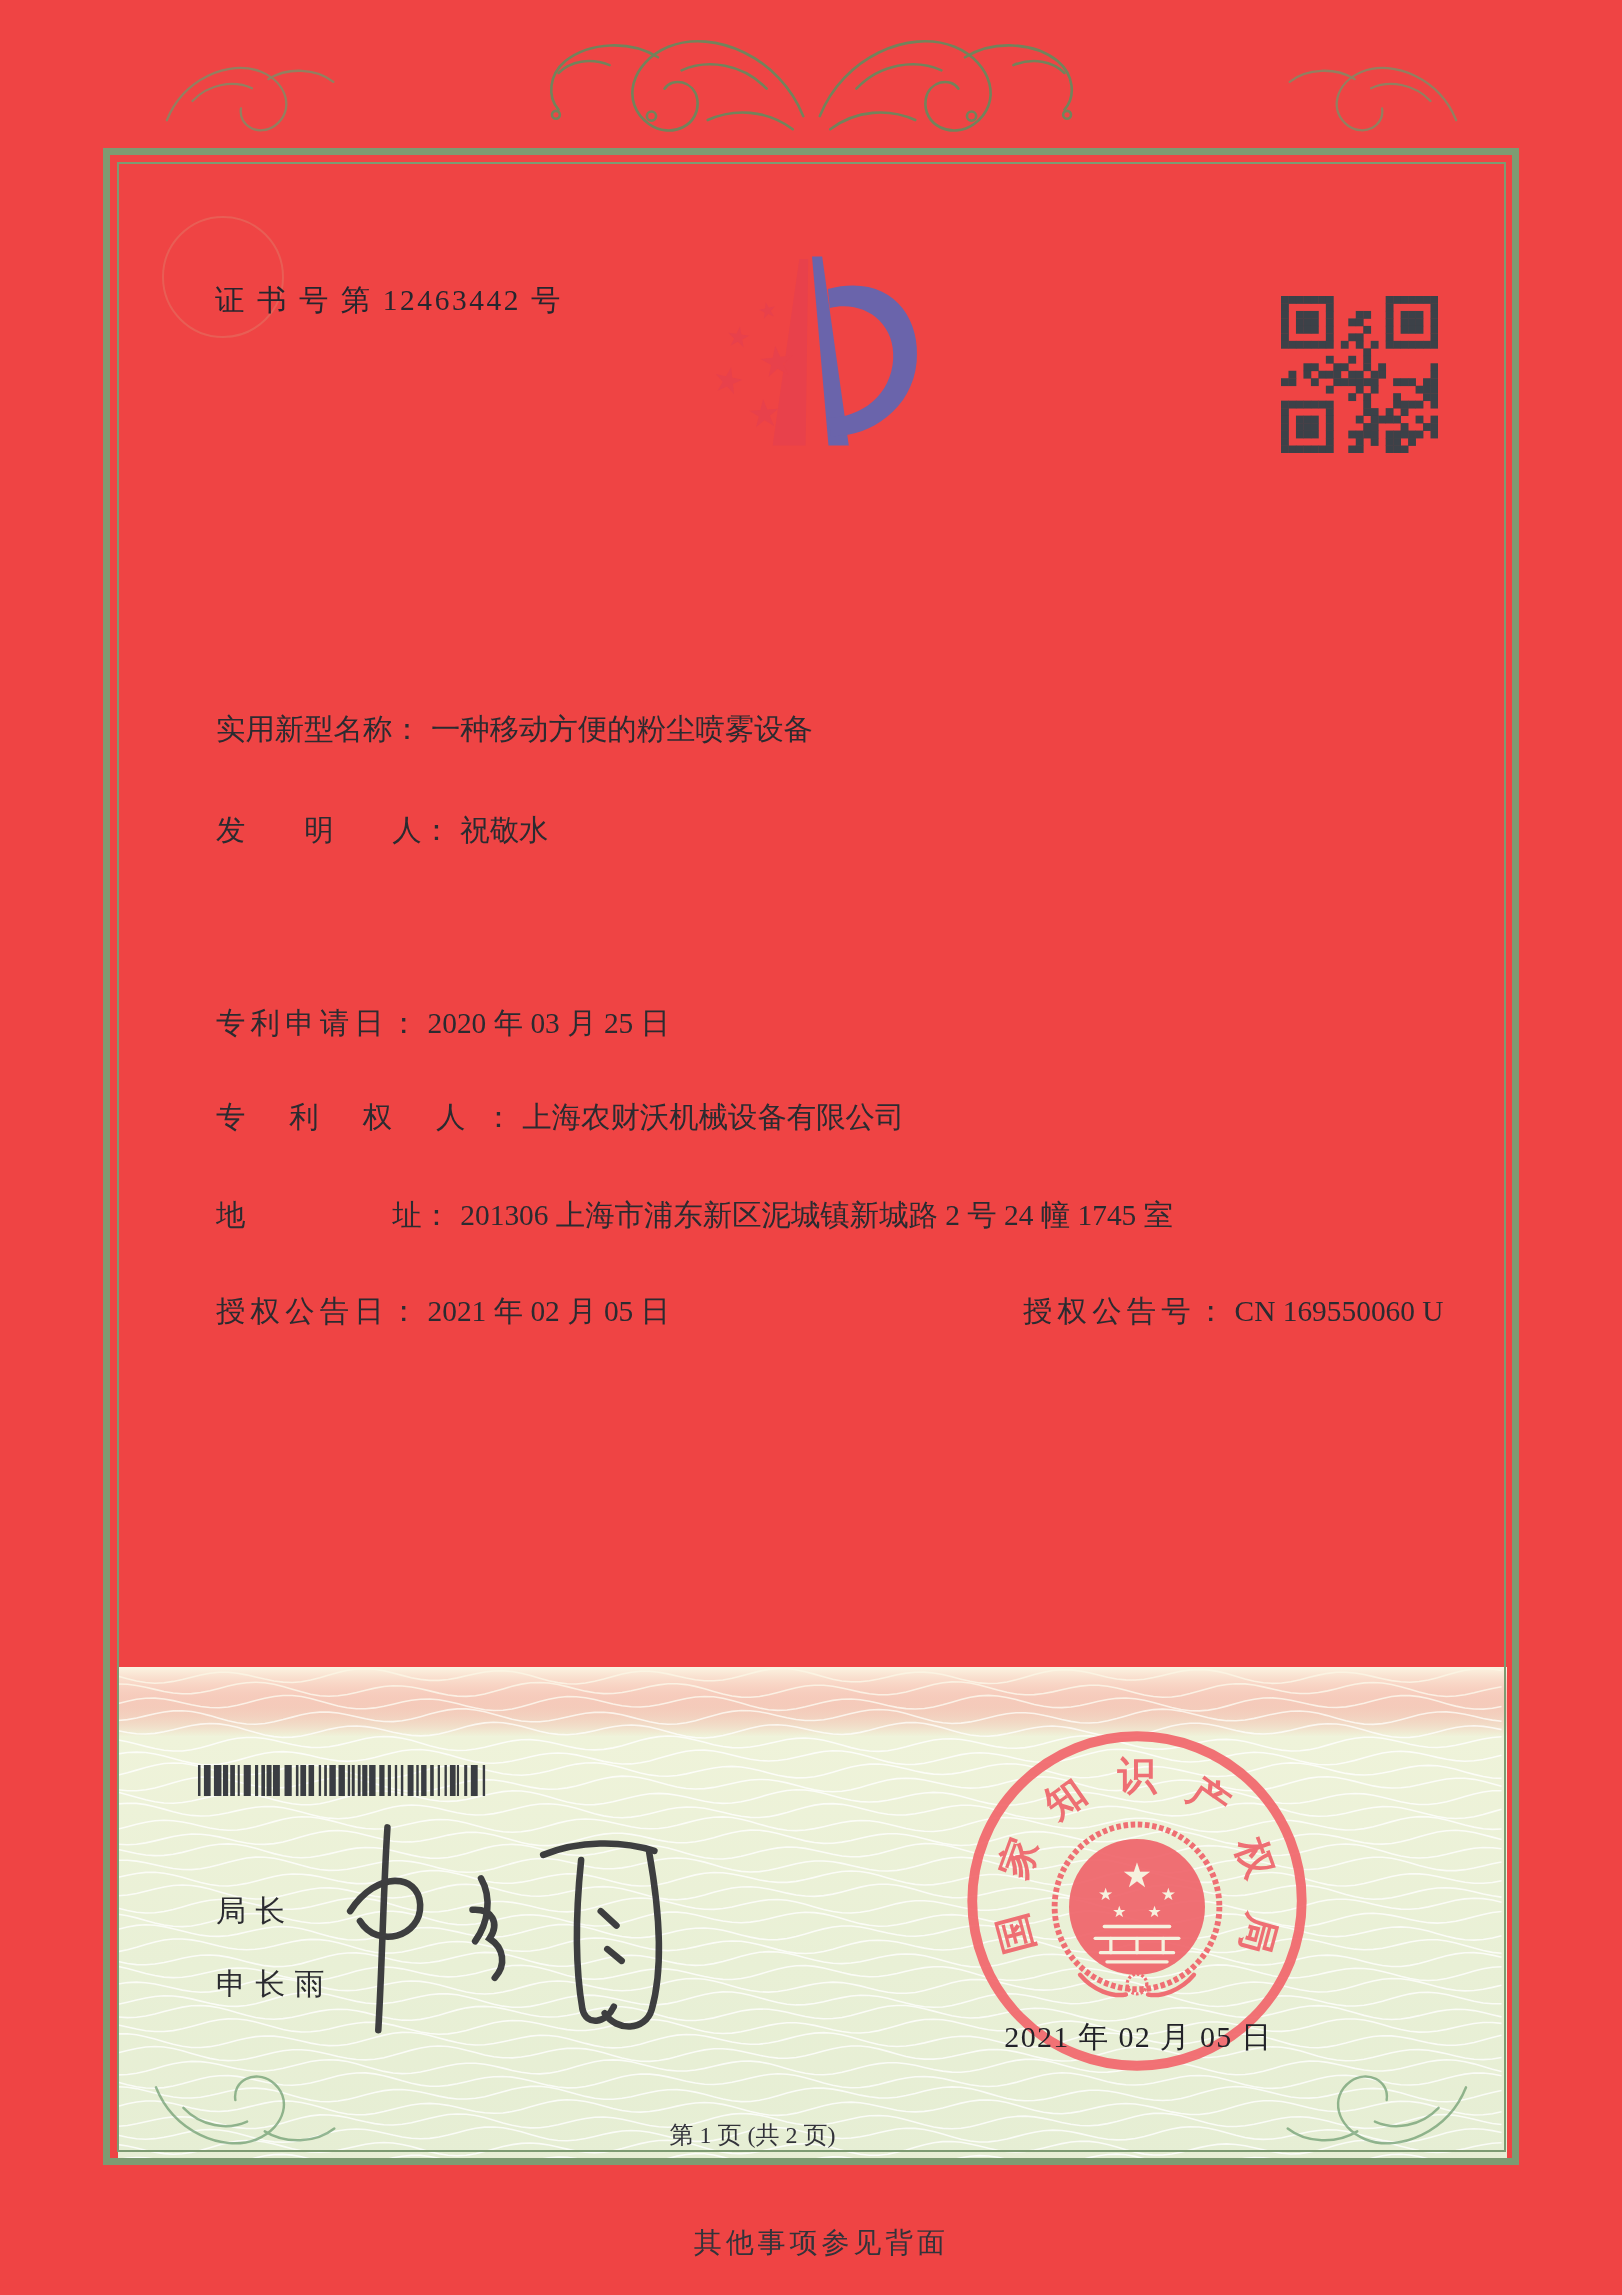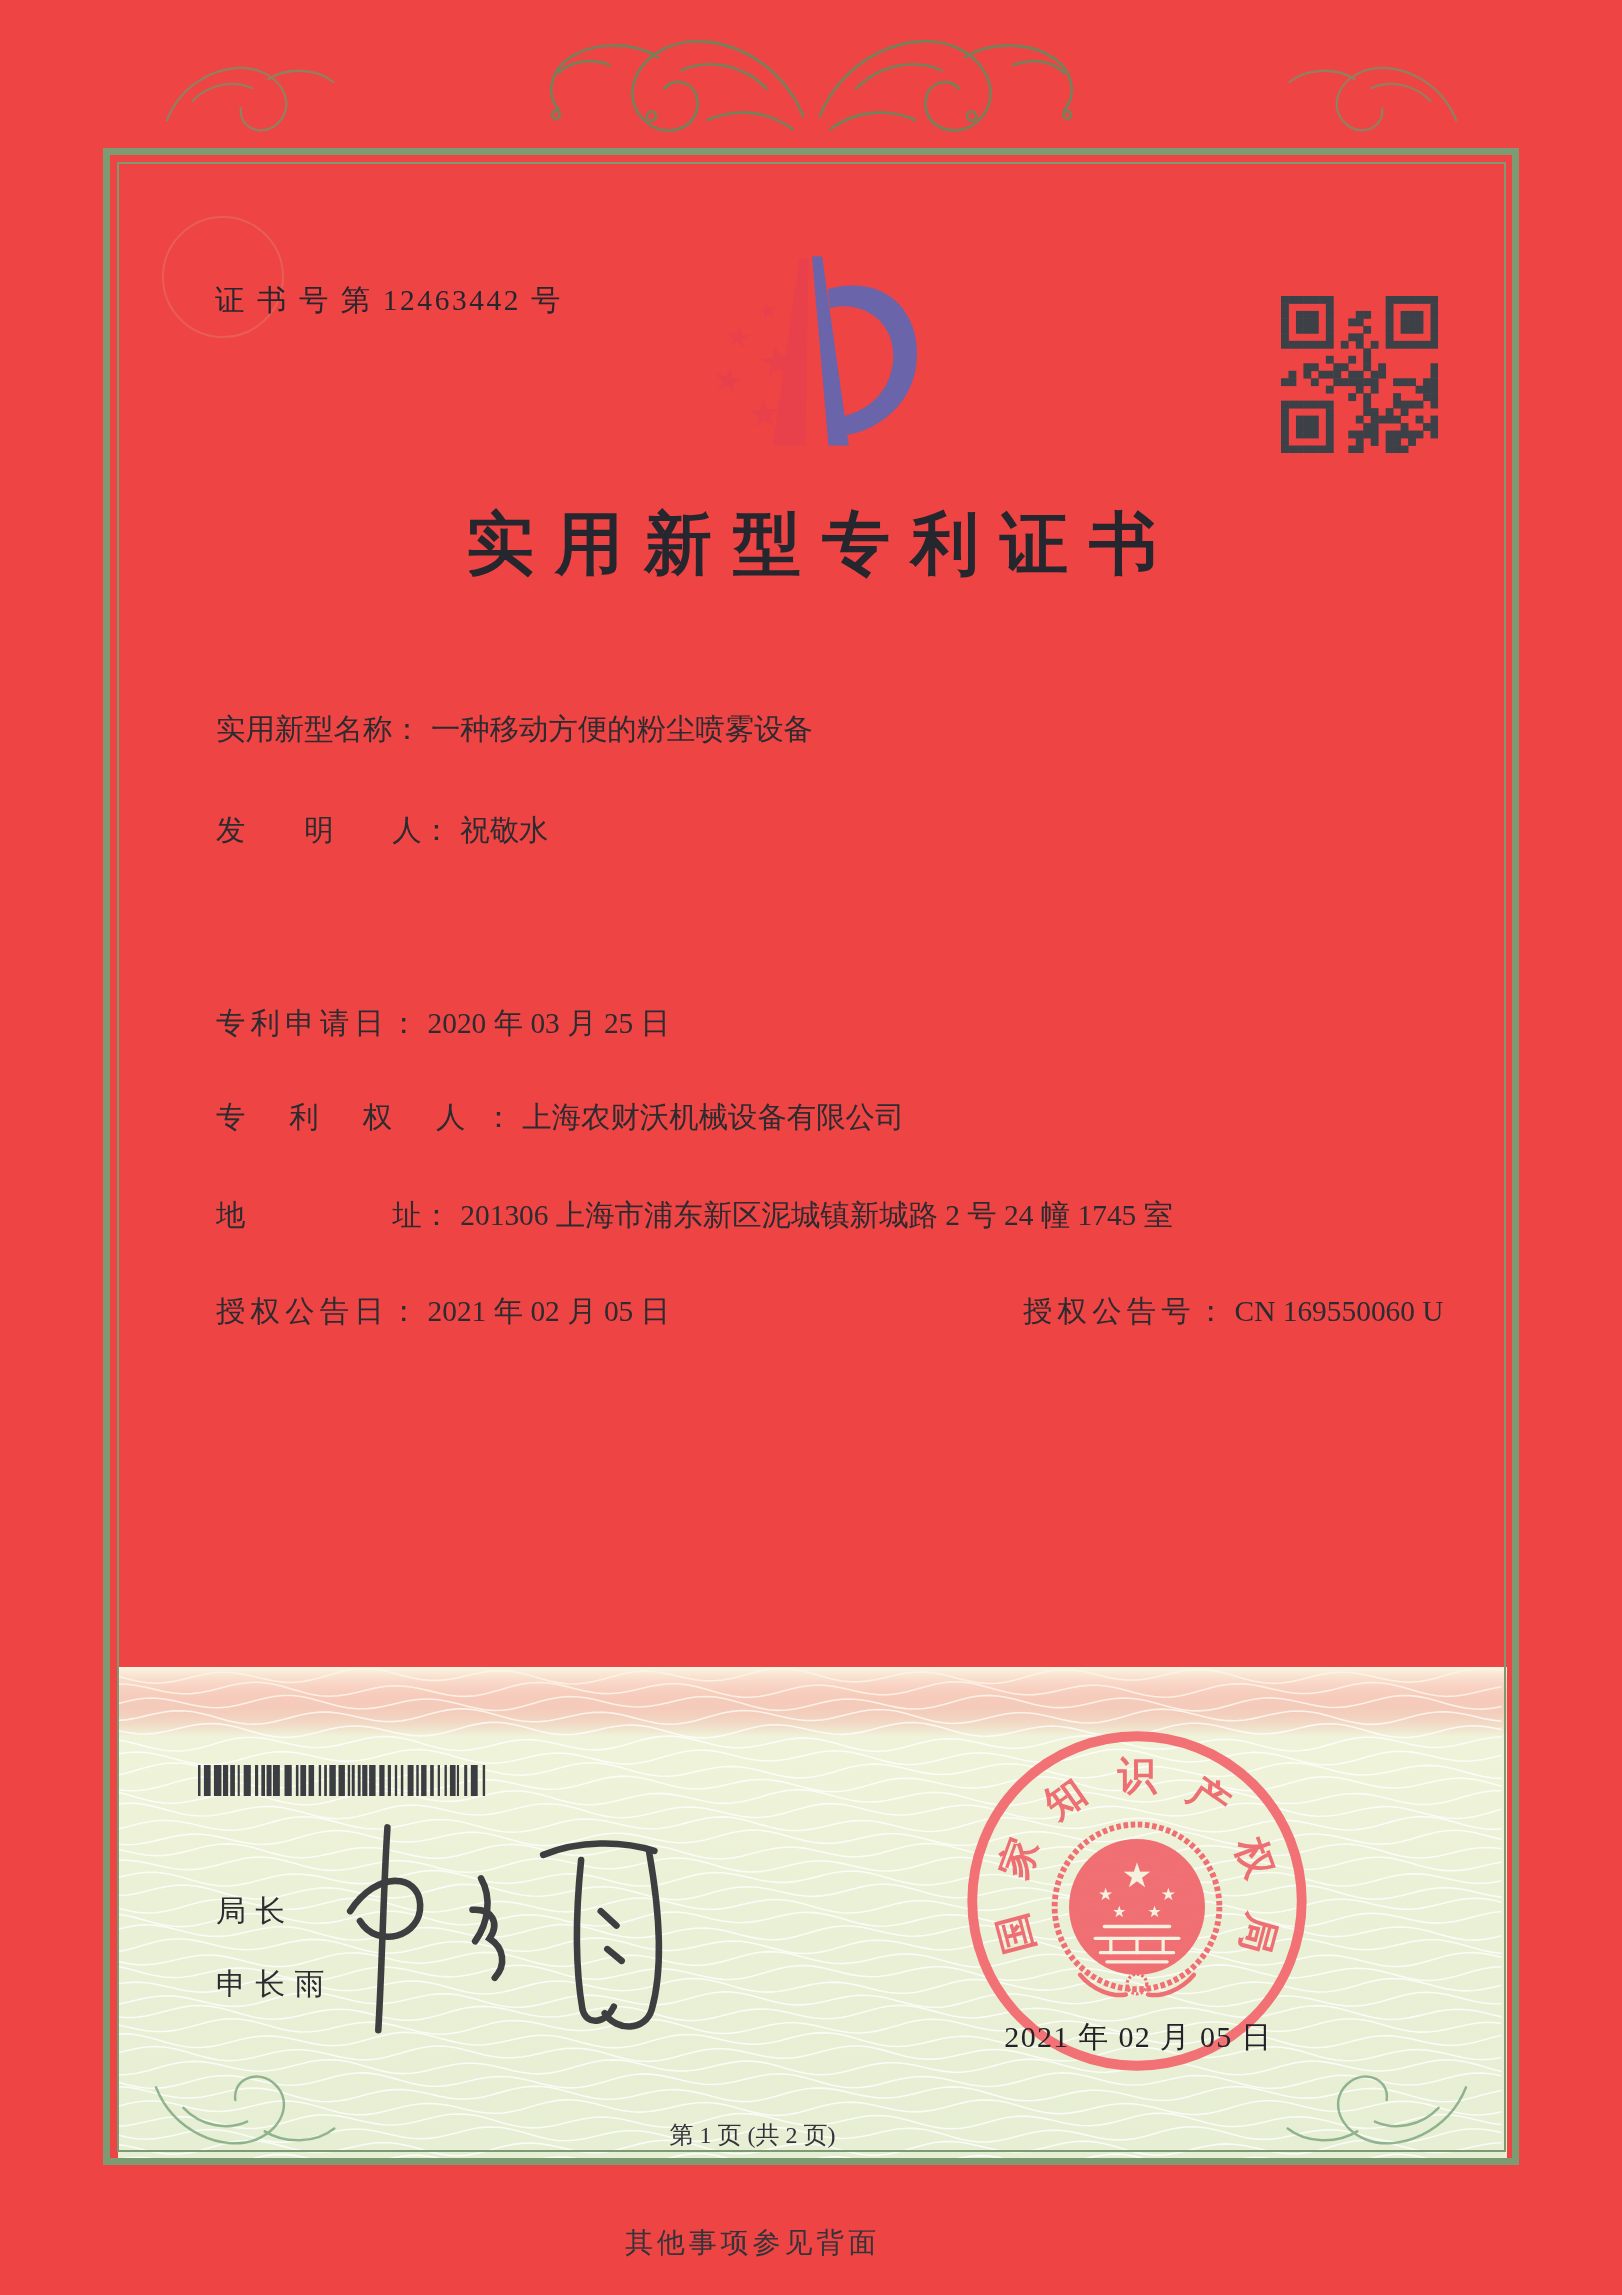--- a/index.html
+++ b/index.html
@@ -60,21 +60,21 @@
   .seal{position:absolute; left:952px; top:1716px; width:370px; height:370px; opacity:.93;}
   .seal-date{
     position:absolute; left:978px; top:2017px; width:321px; text-align:center;
     font-size:30px; letter-spacing:1.3px; color:#222228;
   }
   .page-info{
     position:absolute; left:589px; top:2119px; width:327px; text-align:center;
     font-size:24px; color:#33333a;
   }
   .back-note{
-    position:absolute; left:556px; top:2224px; width:393px; text-align:center;
+    position:absolute; left:556px; top:2224px; width:393px; text-align:right;
     font-size:28px; letter-spacing:3.9px; color:#33333a;
   }
 </style>
 </head>
 <body>
 
 <div class="page">
 
   <div class="wave-zone">
     <svg id="waves" width="1389" height="496" viewBox="0 0 2122 758">
@@ -386,21 +386,20 @@
         <rect x="57.14" y="228.57" width="12" height="12" fill="#3c4148"></rect>
         <rect x="68.57" y="228.57" width="12" height="12" fill="#3c4148"></rect>
         <rect x="102.86" y="228.57" width="12" height="12" fill="#3c4148"></rect>
         <rect x="114.29" y="228.57" width="12" height="12" fill="#3c4148"></rect>
         <rect x="160.00" y="228.57" width="12" height="12" fill="#3c4148"></rect>
         <rect x="171.43" y="228.57" width="12" height="12" fill="#3c4148"></rect>
         <rect x="182.86" y="228.57" width="12" height="12" fill="#3c4148"></rect>
       </svg>
   </div>
 
-  <div class="doc-title">实用新型专利证书</div>
 
   <div class="field-row" style="top:710px;">
     <span class="lbl">实用新型名称</span><span>：</span><span class="val">一种移动方便的粉尘喷雾设备</span>
   </div>
   <div class="field-row" style="top:811px;">
     <span class="lbl">发　　明　　人</span><span>：</span><span class="val">祝敬水</span>
   </div>
   <div class="field-row" style="top:1004px;">
     <span class="lbl ls8">专利申请日</span><span>：</span><span class="val">2020 年 03 月 25 日</span>
   </div>

